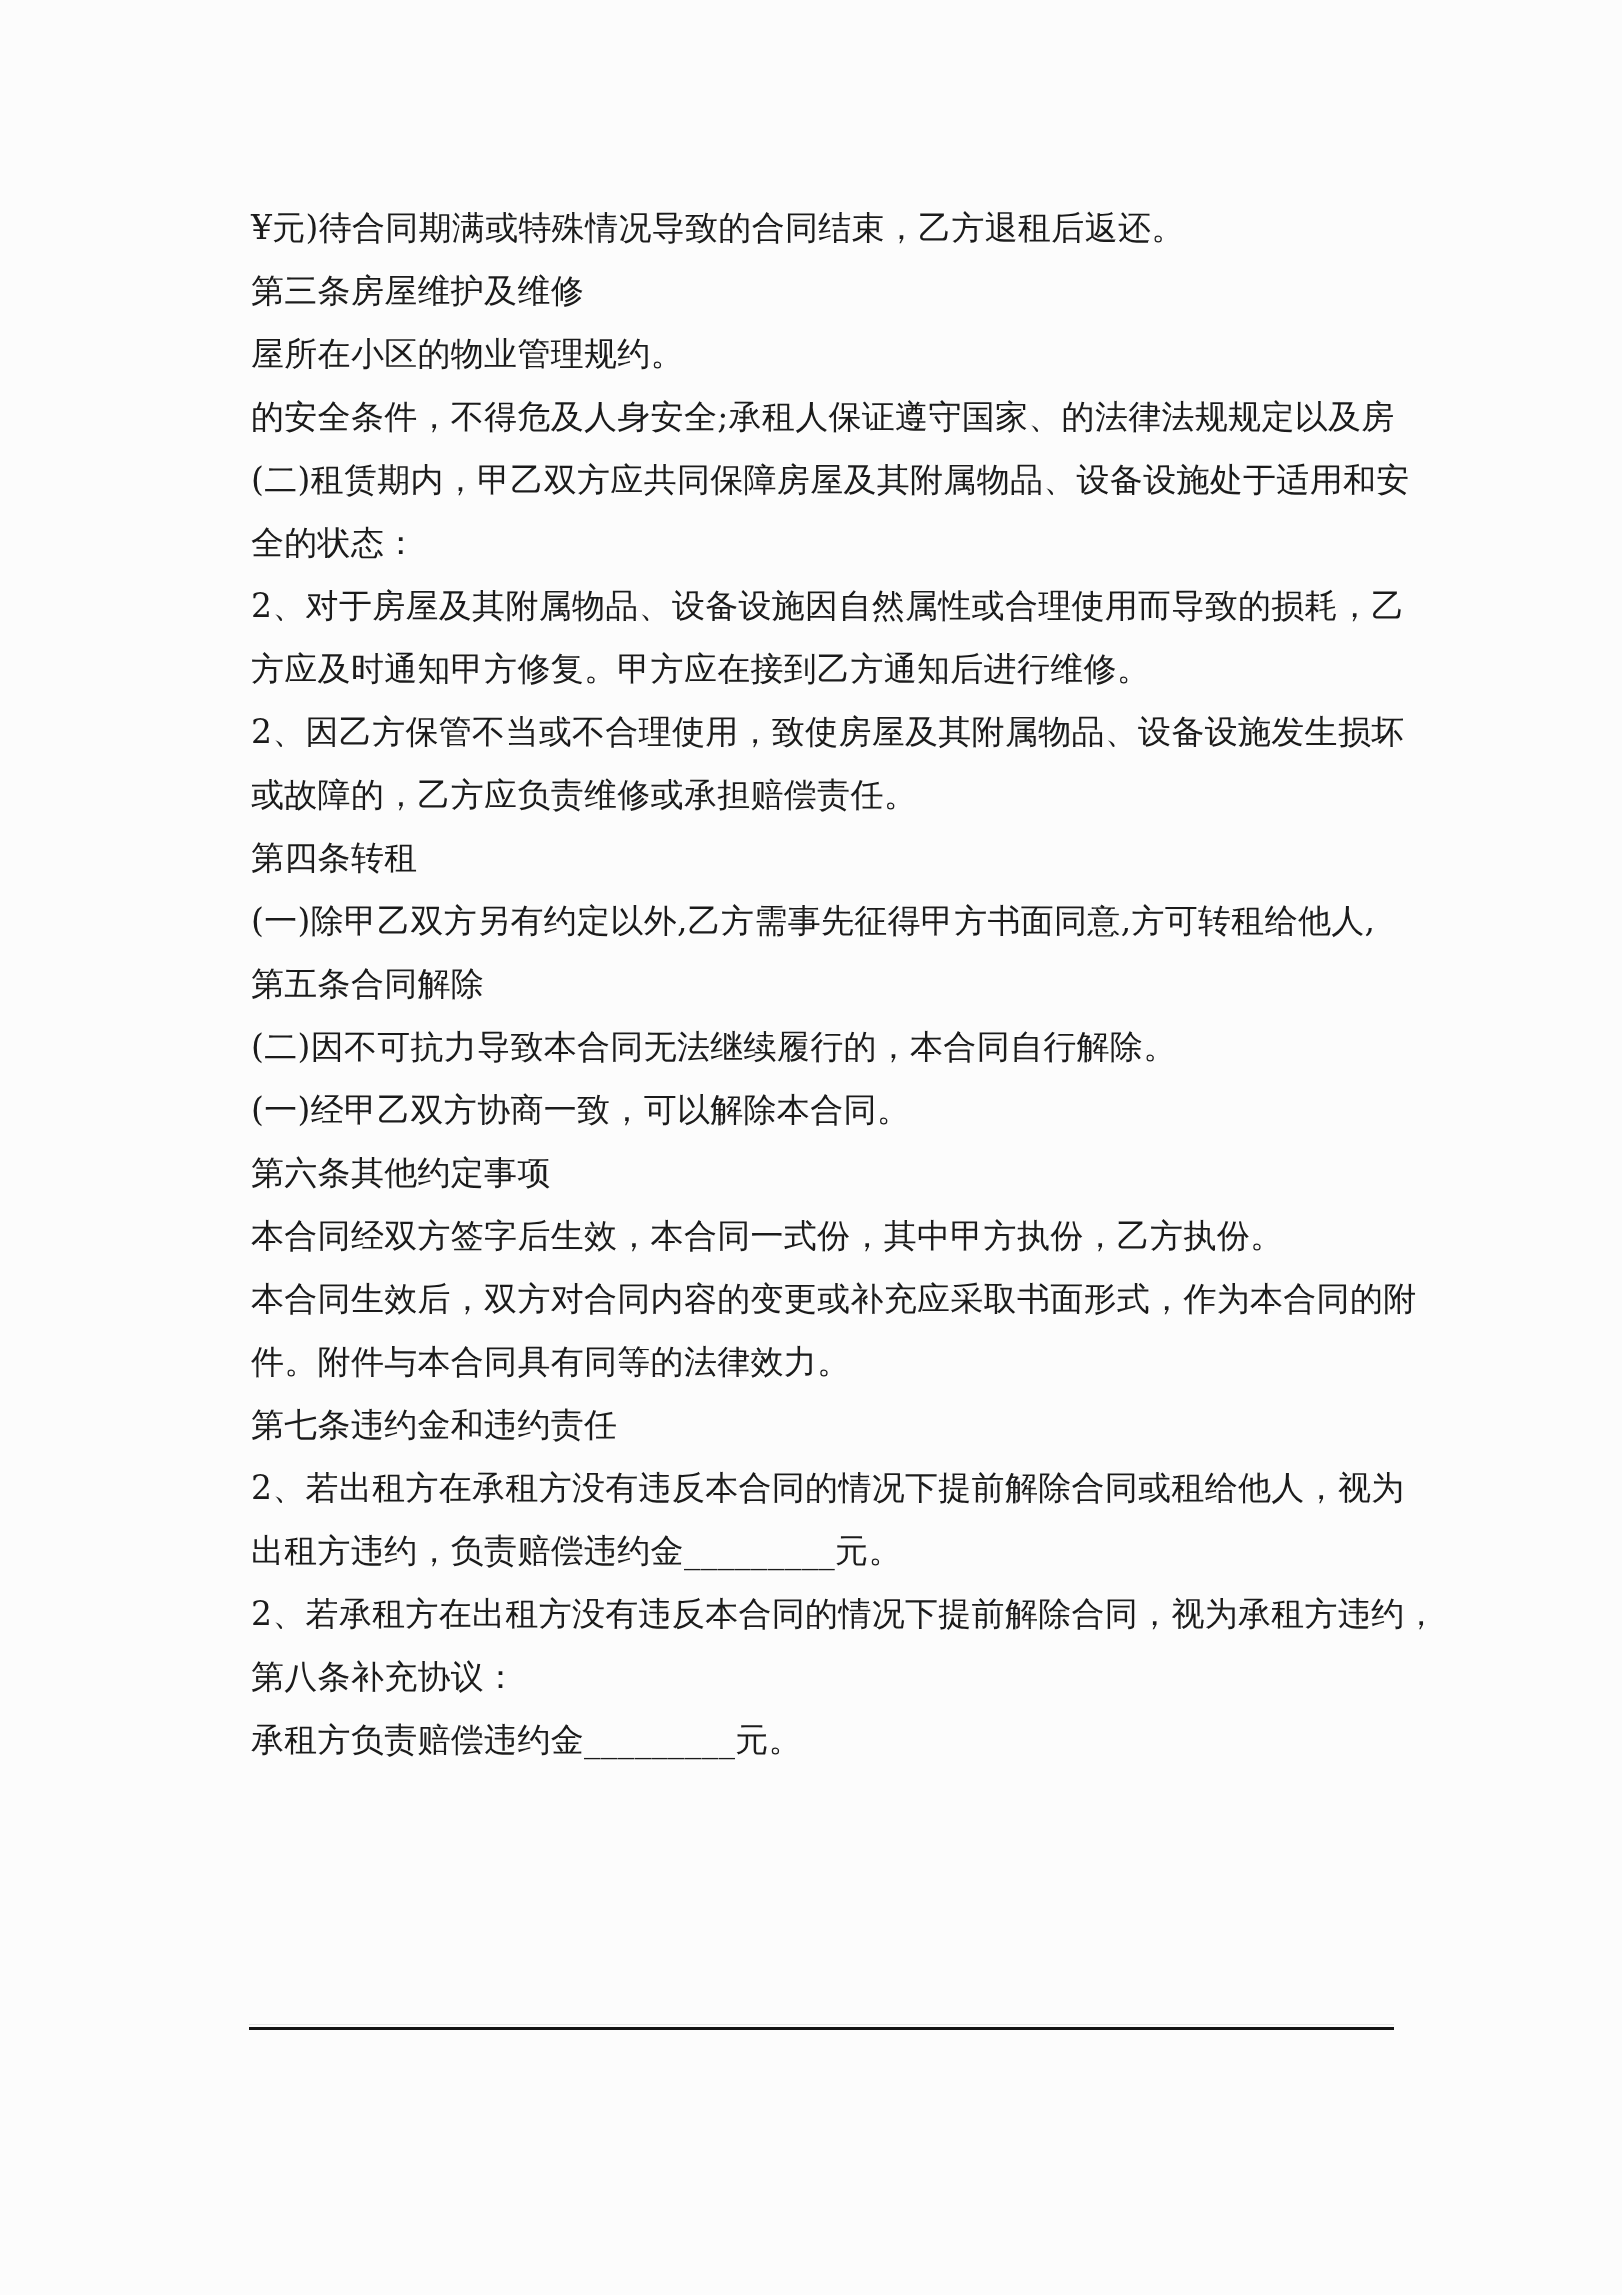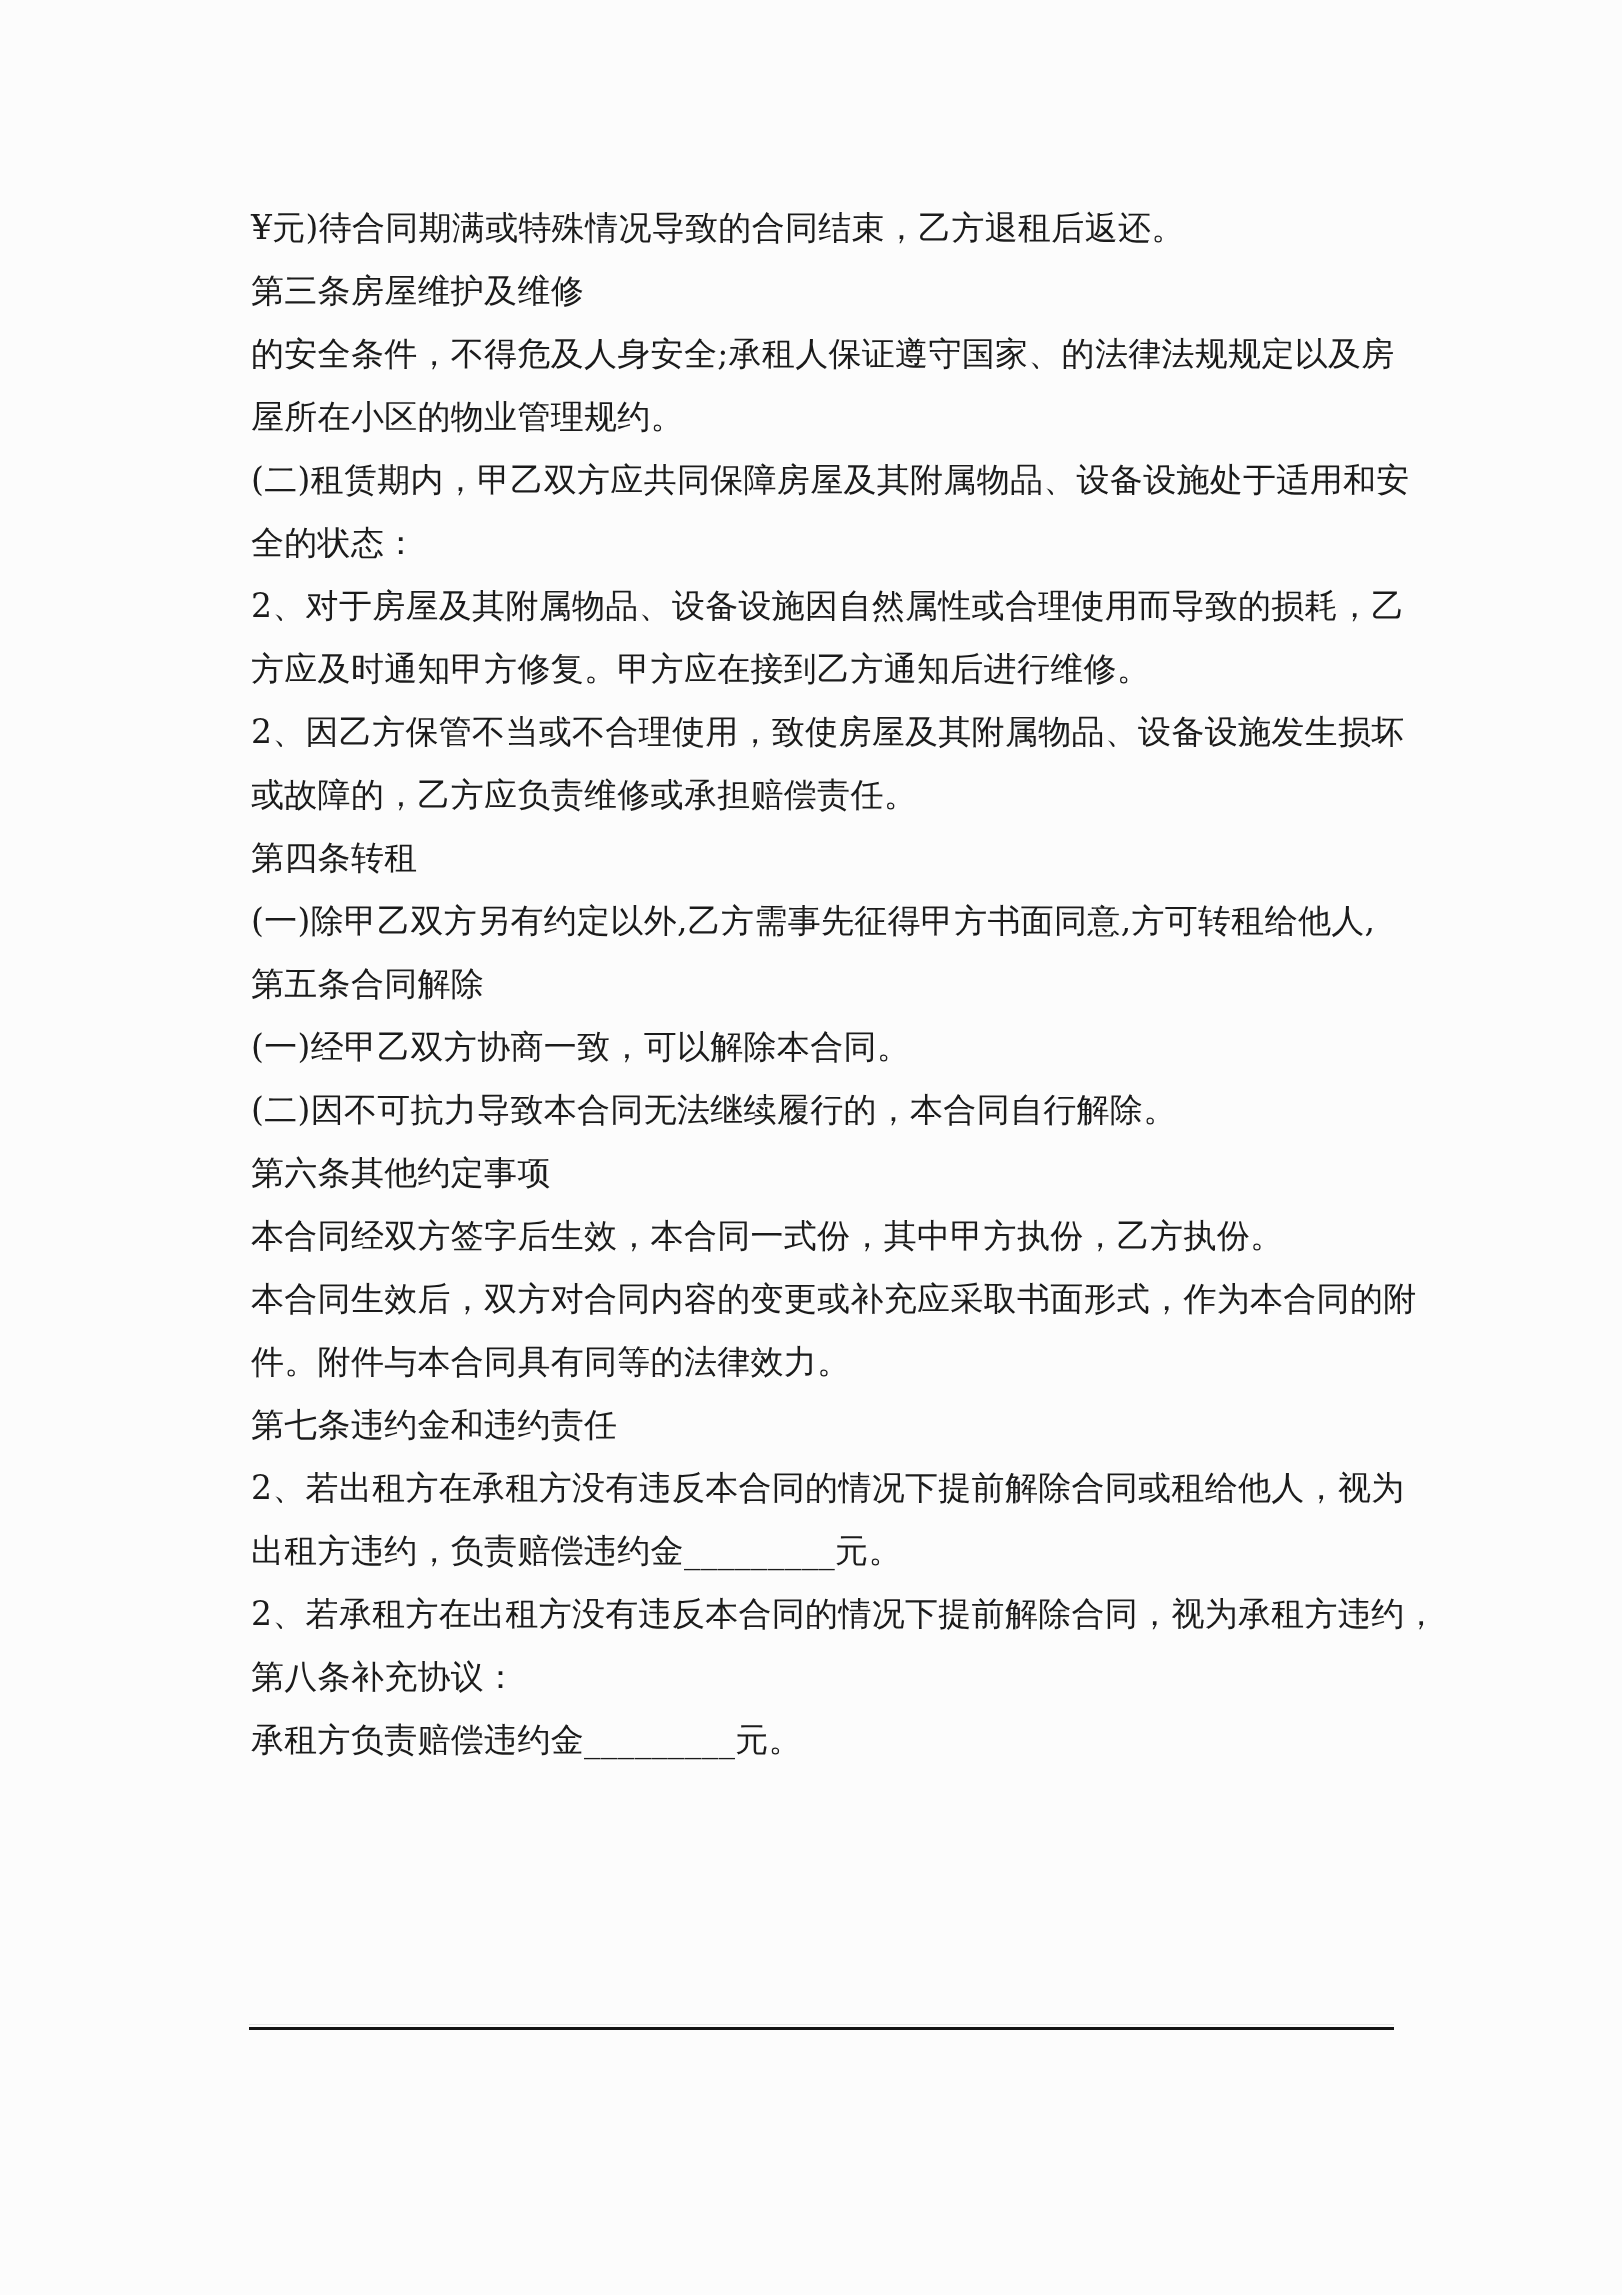--- a/index.html
+++ b/index.html
@@ -59,33 +59,33 @@
   }
 </style>
 </head>
 <body>
 
 <div class="page">
 
   <div class="doc-body">
       <p>¥元)待合同期满或特殊情况导致的合同结束，乙方退租后返还。</p>
       <p>第三条房屋维护及维修</p>
+      <p>屋所在小区的物业管理规约。</p>
       <p>的安全条件，不得危及人身安全;承租人保证遵守国家、的法律法规规定以及房</p>
-      <p>屋所在小区的物业管理规约。</p>
       <p>(二)租赁期内，甲乙双方应共同保障房屋及其附属物品、设备设施处于适用和安</p>
       <p>全的状态：</p>
       <p>2、对于房屋及其附属物品、设备设施因自然属性或合理使用而导致的损耗，乙</p>
       <p>方应及时通知甲方修复。甲方应在接到乙方通知后进行维修。</p>
       <p>2、因乙方保管不当或不合理使用，致使房屋及其附属物品、设备设施发生损坏</p>
       <p>或故障的，乙方应负责维修或承担赔偿责任。</p>
       <p>第四条转租</p>
       <p>(一)除甲乙双方另有约定以外,乙方需事先征得甲方书面同意,方可转租给他人,</p>
       <p>第五条合同解除</p>
+      <p>(二)因不可抗力导致本合同无法继续履行的，本合同自行解除。</p>
       <p>(一)经甲乙双方协商一致，可以解除本合同。</p>
-      <p>(二)因不可抗力导致本合同无法继续履行的，本合同自行解除。</p>
       <p>第六条其他约定事项</p>
       <p>本合同经双方签字后生效，本合同一式份，其中甲方执份，乙方执份。</p>
       <p>本合同生效后，双方对合同内容的变更或补充应采取书面形式，作为本合同的附</p>
       <p>件。附件与本合同具有同等的法律效力。</p>
       <p>第七条违约金和违约责任</p>
       <p>2、若出租方在承租方没有违反本合同的情况下提前解除合同或租给他人，视为</p>
       <p>出租方违约，负责赔偿违约金_________元。</p>
       <p>2、若承租方在出租方没有违反本合同的情况下提前解除合同，视为承租方违约，</p>
       <p>第八条补充协议：</p>
       <p>承租方负责赔偿违约金_________元。</p>

